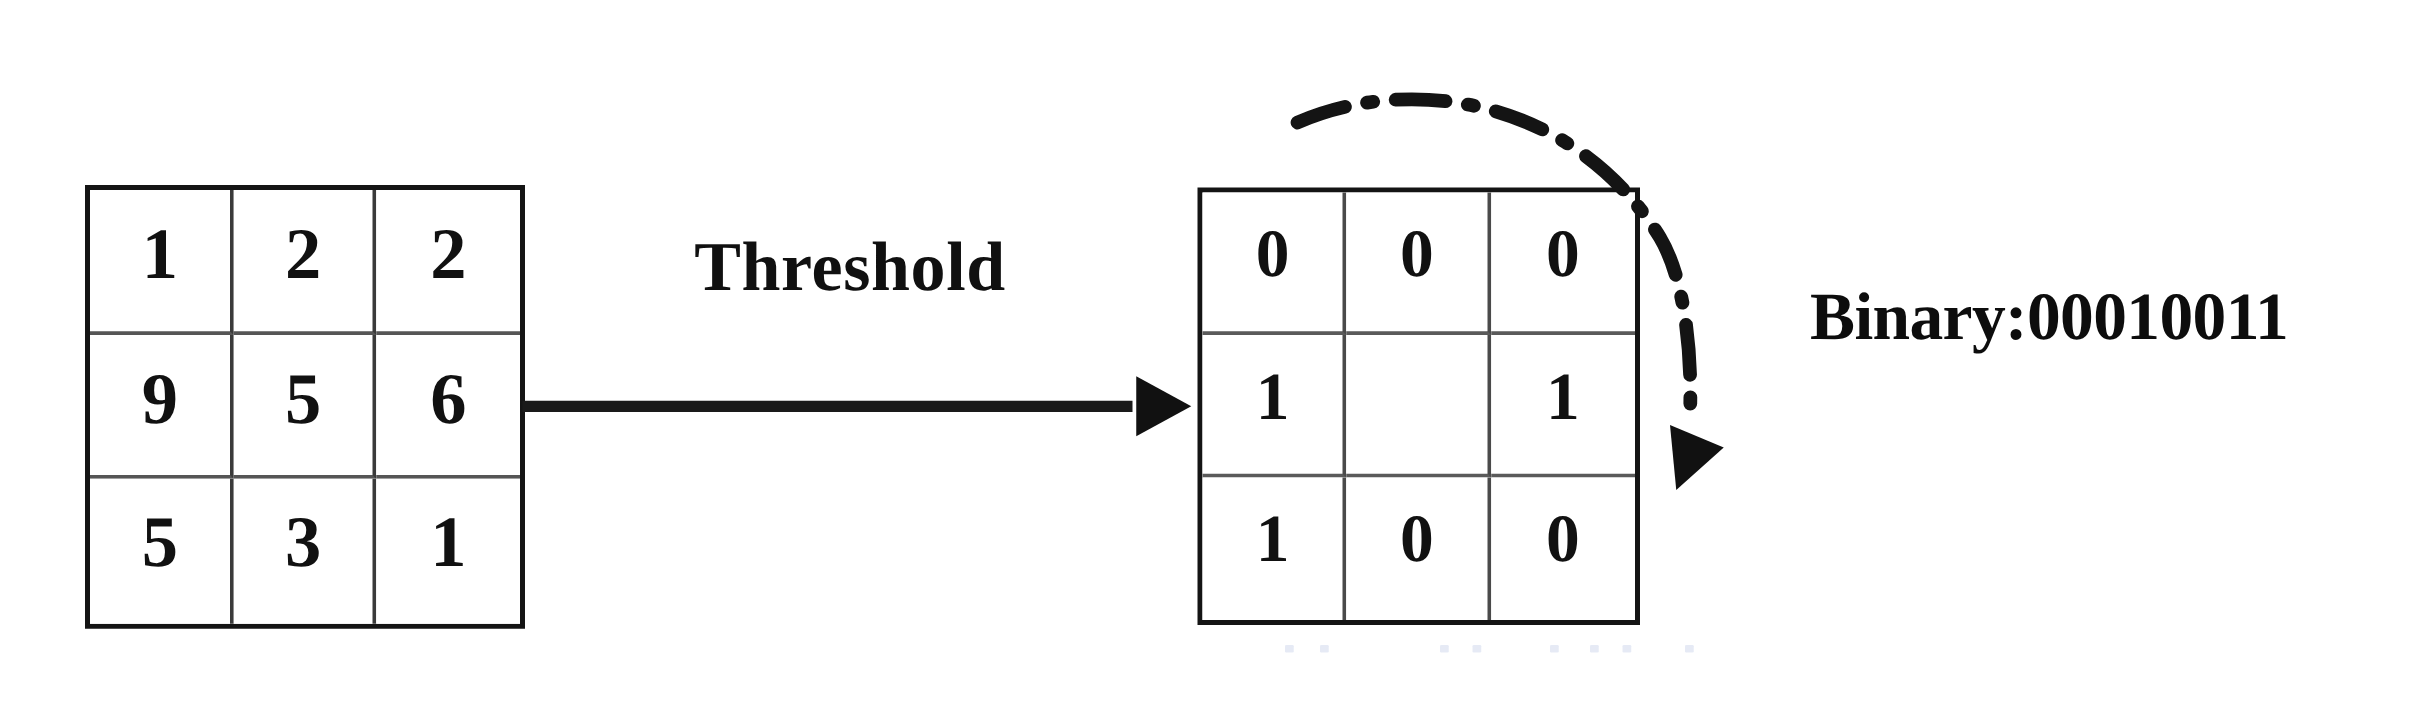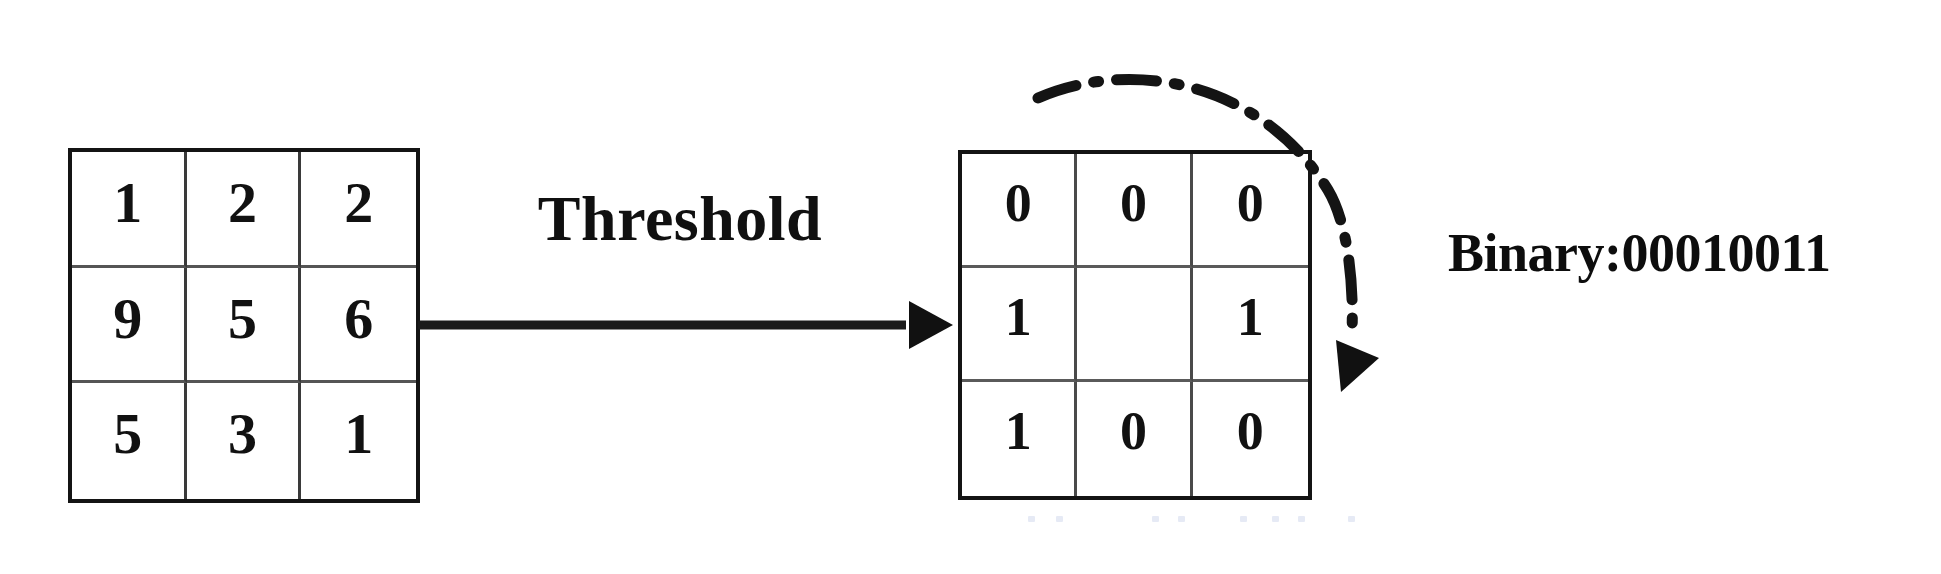--- a/index.html
+++ b/index.html
@@ -71,21 +71,21 @@
   #grid-binary .cell.c3 { border-right: none; }
   #grid-binary .cell.r3 { border-bottom: none; }
 
   
   #threshold-label {
     position: absolute;
     left: 470px;
     top: 182px;
     width: 420px;
     text-align: center;
-    font-size: 64px;
+    font-size: 56px;
     font-weight: bold;
     color: #101010;
     letter-spacing: 0.5px;
     white-space: nowrap;
   }
 
   
   #threshold-arrow {
     position: absolute;
     left: 412px;

